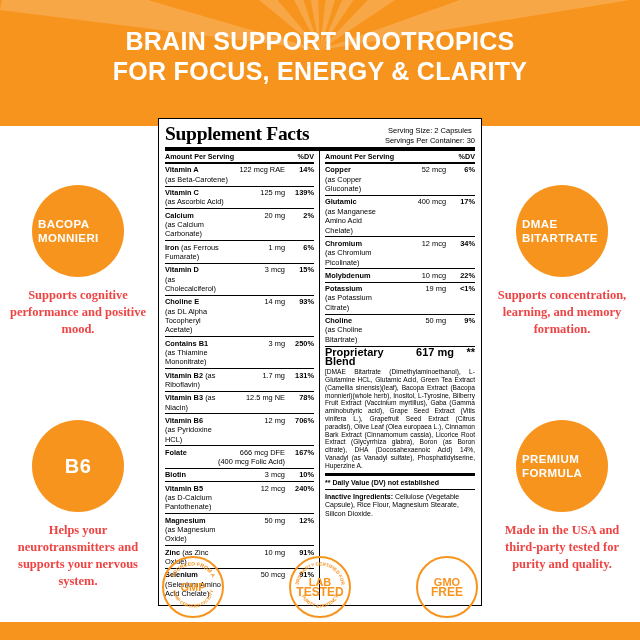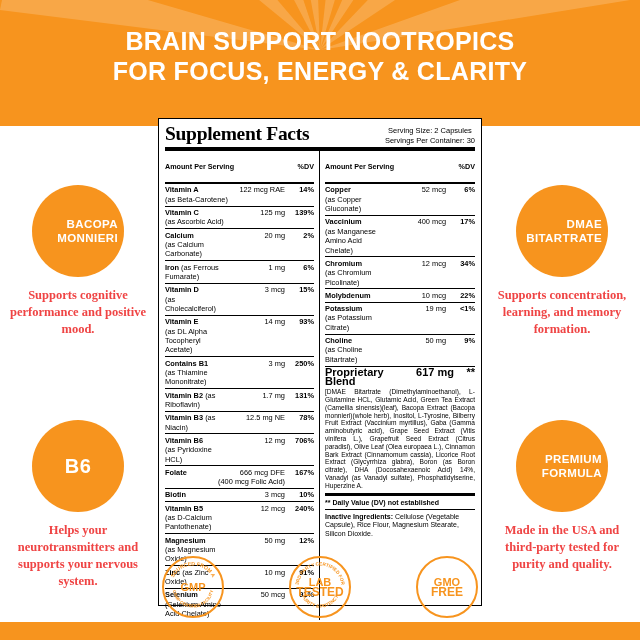--- a/index.html
+++ b/index.html
@@ -29,21 +29,21 @@
 
   
   .side-col { position:absolute; width:140px; text-align:center; }
   .side-col.left { left:8px; }
   .side-col.right { right:8px; }
 
   .circle {
     width:92px; height:92px; border-radius:50%;
     background:#f7941e; color:#fff;
     margin:0 auto; display:flex; align-items:center; justify-content:center;
-    text-align:right; font-weight:bold; font-size:11.5px; line-height:14px;
+    text-align:left; font-weight:bold; font-size:11.5px; line-height:14px;
     letter-spacing:.4px;
     padding:6px;
   }
   .circle.big { font-size:20px; }
   .side-text {
     margin-top:10px; color:#ef4444; font-size:12.5px; line-height:17px;
     font-weight:bold; font-family:"Liberation Serif", serif;
   }
 
   
@@ -55,21 +55,21 @@
   .sf-head { display:flex; align-items:flex-start; justify-content:space-between; }
   .sf-serv { font-size:7.5px; line-height:10px; text-align:center; padding-top:3px; }
   .rule-thick { border-bottom:4px solid #000; margin:1px 0 0 0; }
   .rule-thin { border-bottom:1px solid #000; }
 
   .cols { display:flex; }
   .col { width:50%; }
   .col.left-col { padding-right:5px; border-right:1.5px solid #000; }
   .col.right-col { padding-left:5px; }
 
-  .colhead { display:flex; font-size:7.2px; font-weight:bold; padding:11px 0; }
+  .colhead { display:flex; font-size:7.2px; font-weight:bold; padding:1px 0; }
   .colhead .c1 { flex:1; }
   .colhead .c3 { width:26px; text-align:right; }
 
   .row { display:flex; font-size:7.4px; line-height:9.4px; padding:1.4px 0; border-top:.8px solid #000; }
   .row:first-child { border-top:none; }
   .row .name { flex:1; padding-right:2px; }
   .row .name b { font-weight:bold; }
   .row .name .sub { font-weight:normal; display:block; }
   .row .amt { width:58px; text-align:right; padding-right:3px; }
   .row .dv { width:26px; text-align:right; font-weight:bold; }
@@ -182,21 +182,21 @@
             <div class="dv">6%</div>
           </div>
 
         <div class="row">
             <div class="name"><b>Vitamin D</b><span class="sub">(as Cholecalciferol)</span></div>
             <div class="amt">3 mcg</div>
             <div class="dv">15%</div>
           </div>
 
         <div class="row">
-            <div class="name"><b>Vitamin E</b><span class="sub">(as DL Alpha Tocopheryl Acetate)</span></div>
+            <div class="name"><b>Choline E</b><span class="sub">(as DL Alpha Tocopheryl Acetate)</span></div>
             <div class="amt">14 mg</div>
             <div class="dv">93%</div>
           </div>
 
         <div class="row">
             <div class="name"><b>Contains B1</b><span class="sub">(as Thiamine Mononitrate)</span></div>
             <div class="amt">3 mg</div>
             <div class="dv">250%</div>
           </div>
 
@@ -262,21 +262,21 @@
         </div>
         <div class="rule-thin"></div>
 
         <div class="row">
             <div class="name"><b>Copper</b><span class="sub">(as Copper Gluconate)</span></div>
             <div class="amt">52 mcg</div>
             <div class="dv">6%</div>
           </div>
 
         <div class="row">
-            <div class="name"><b>Vaccinium</b><span class="sub">(as Manganese Amino Acid Chelate)</span></div>
+            <div class="name"><b>Glutamic</b><span class="sub">(as Manganese Amino Acid Chelate)</span></div>
             <div class="amt">400 mcg</div>
             <div class="dv">17%</div>
           </div>
 
         <div class="row">
             <div class="name"><b>Chromium</b><span class="sub">(as Chromium Picolinate)</span></div>
             <div class="amt">12 mcg</div>
             <div class="dv">34%</div>
           </div>
 

